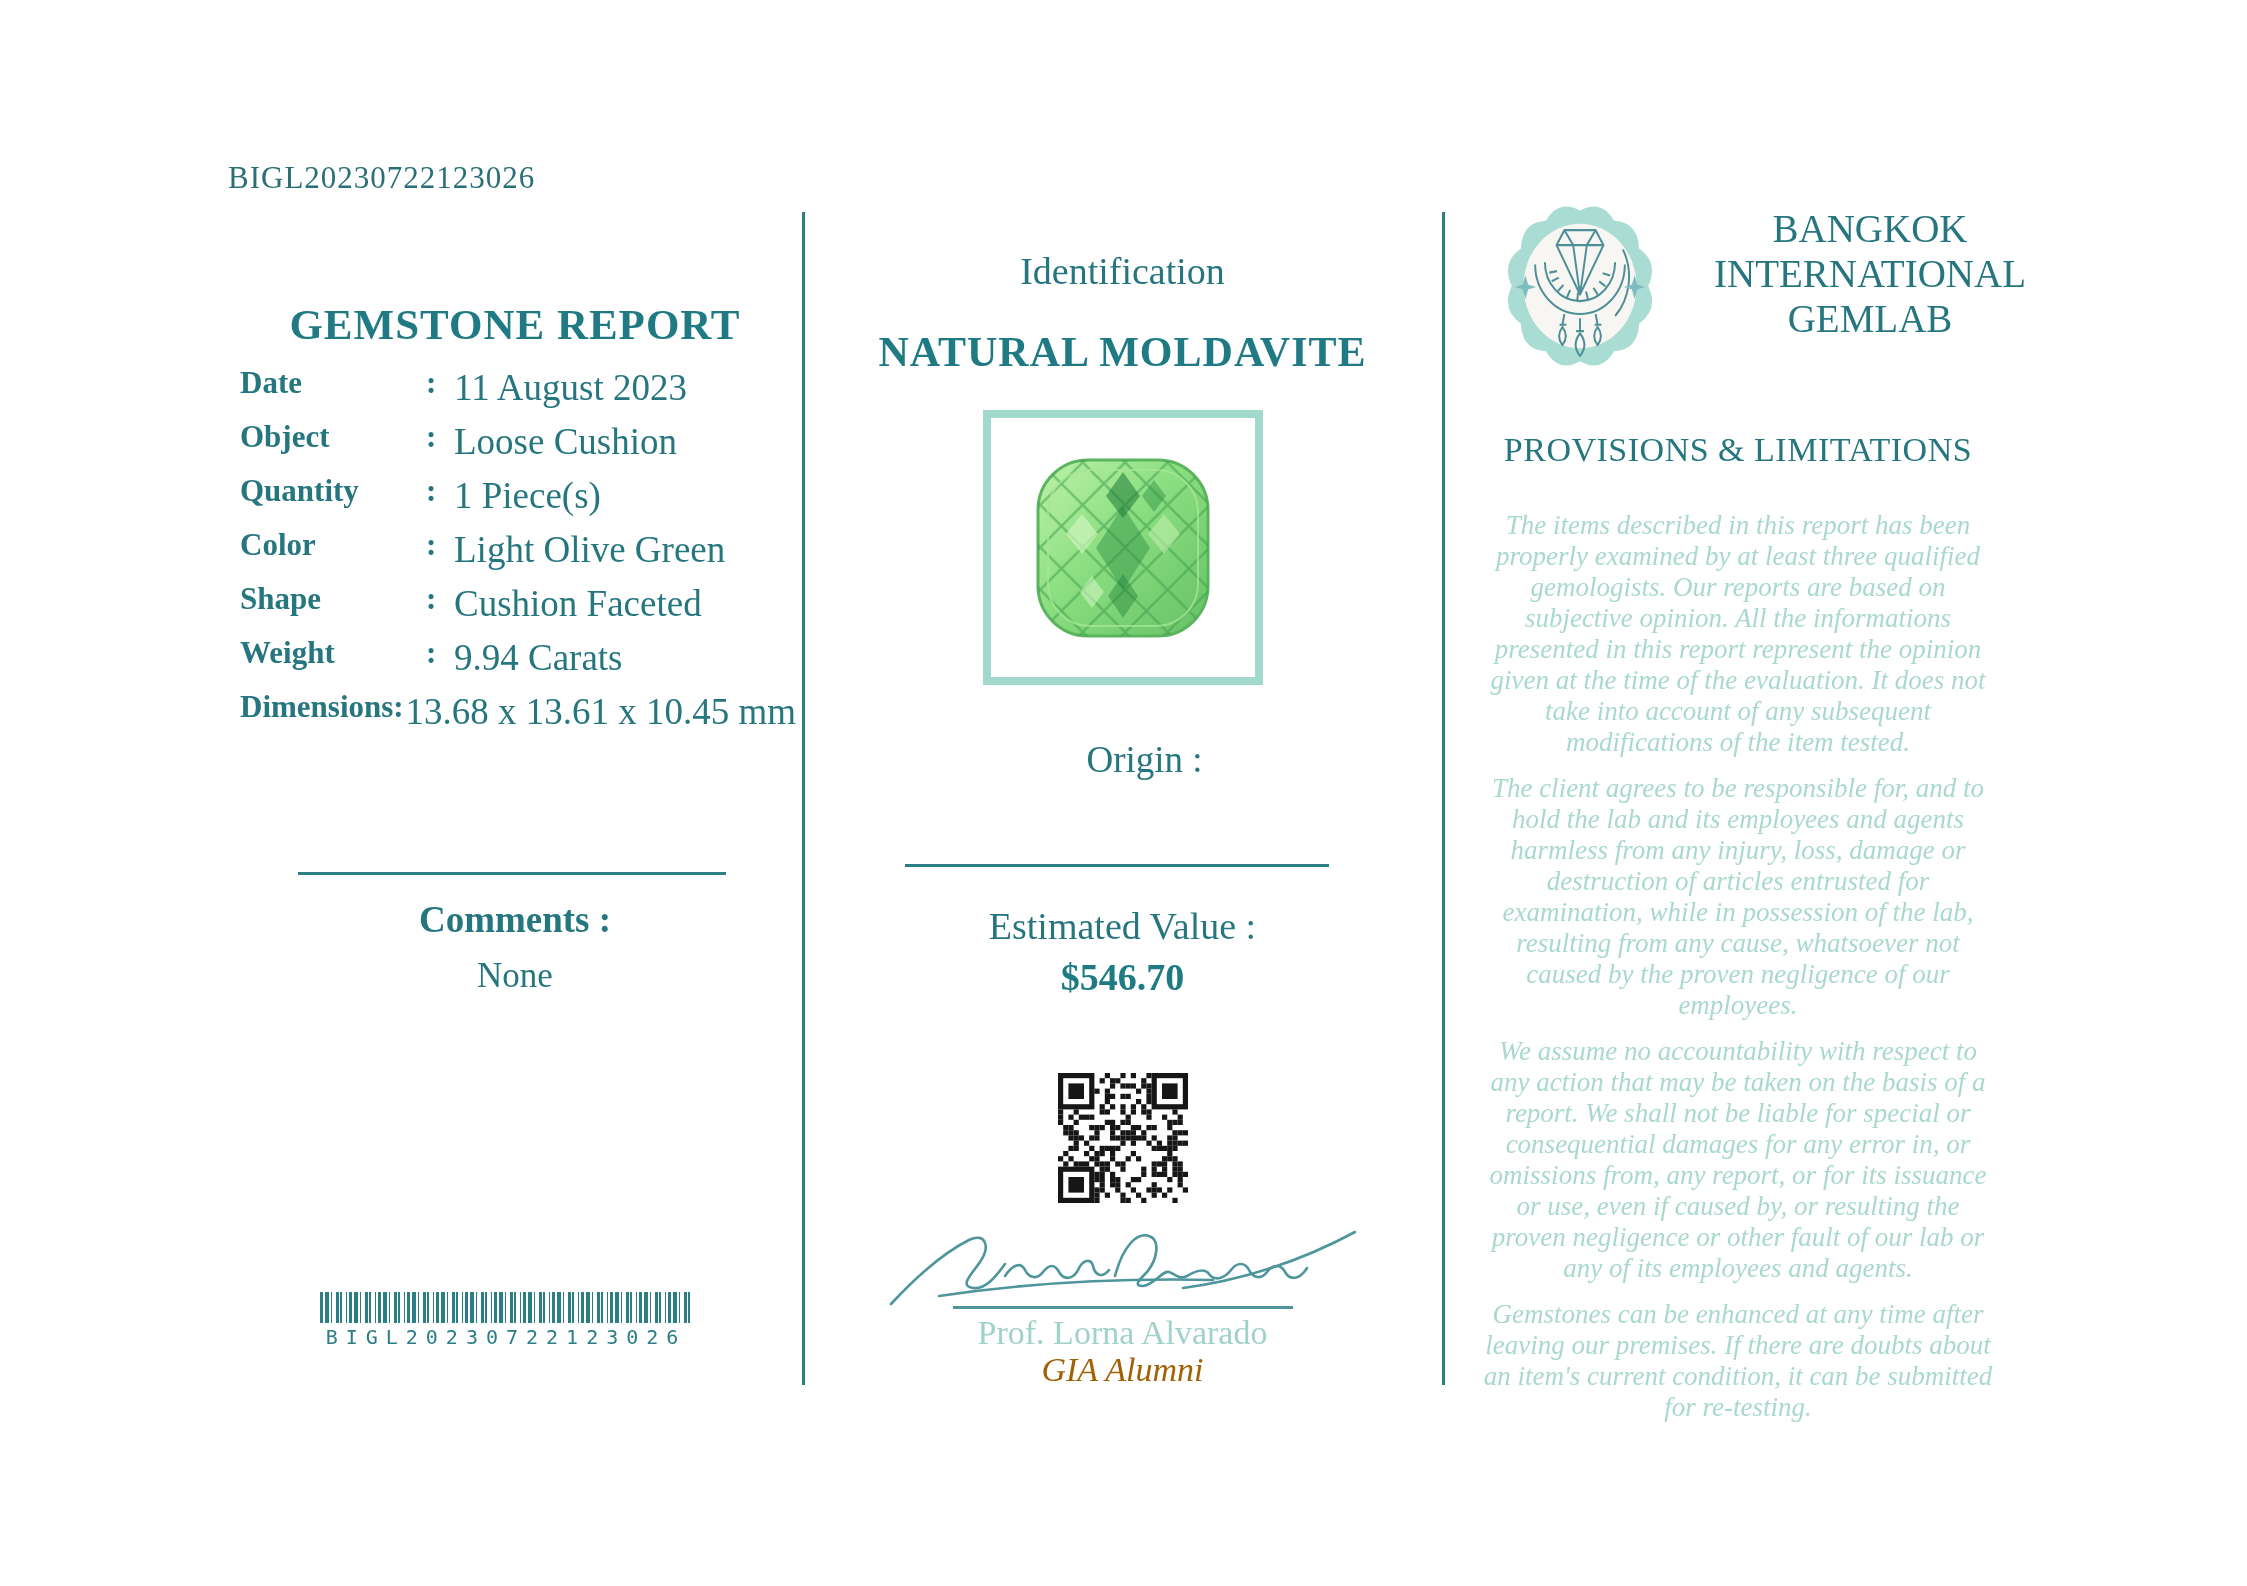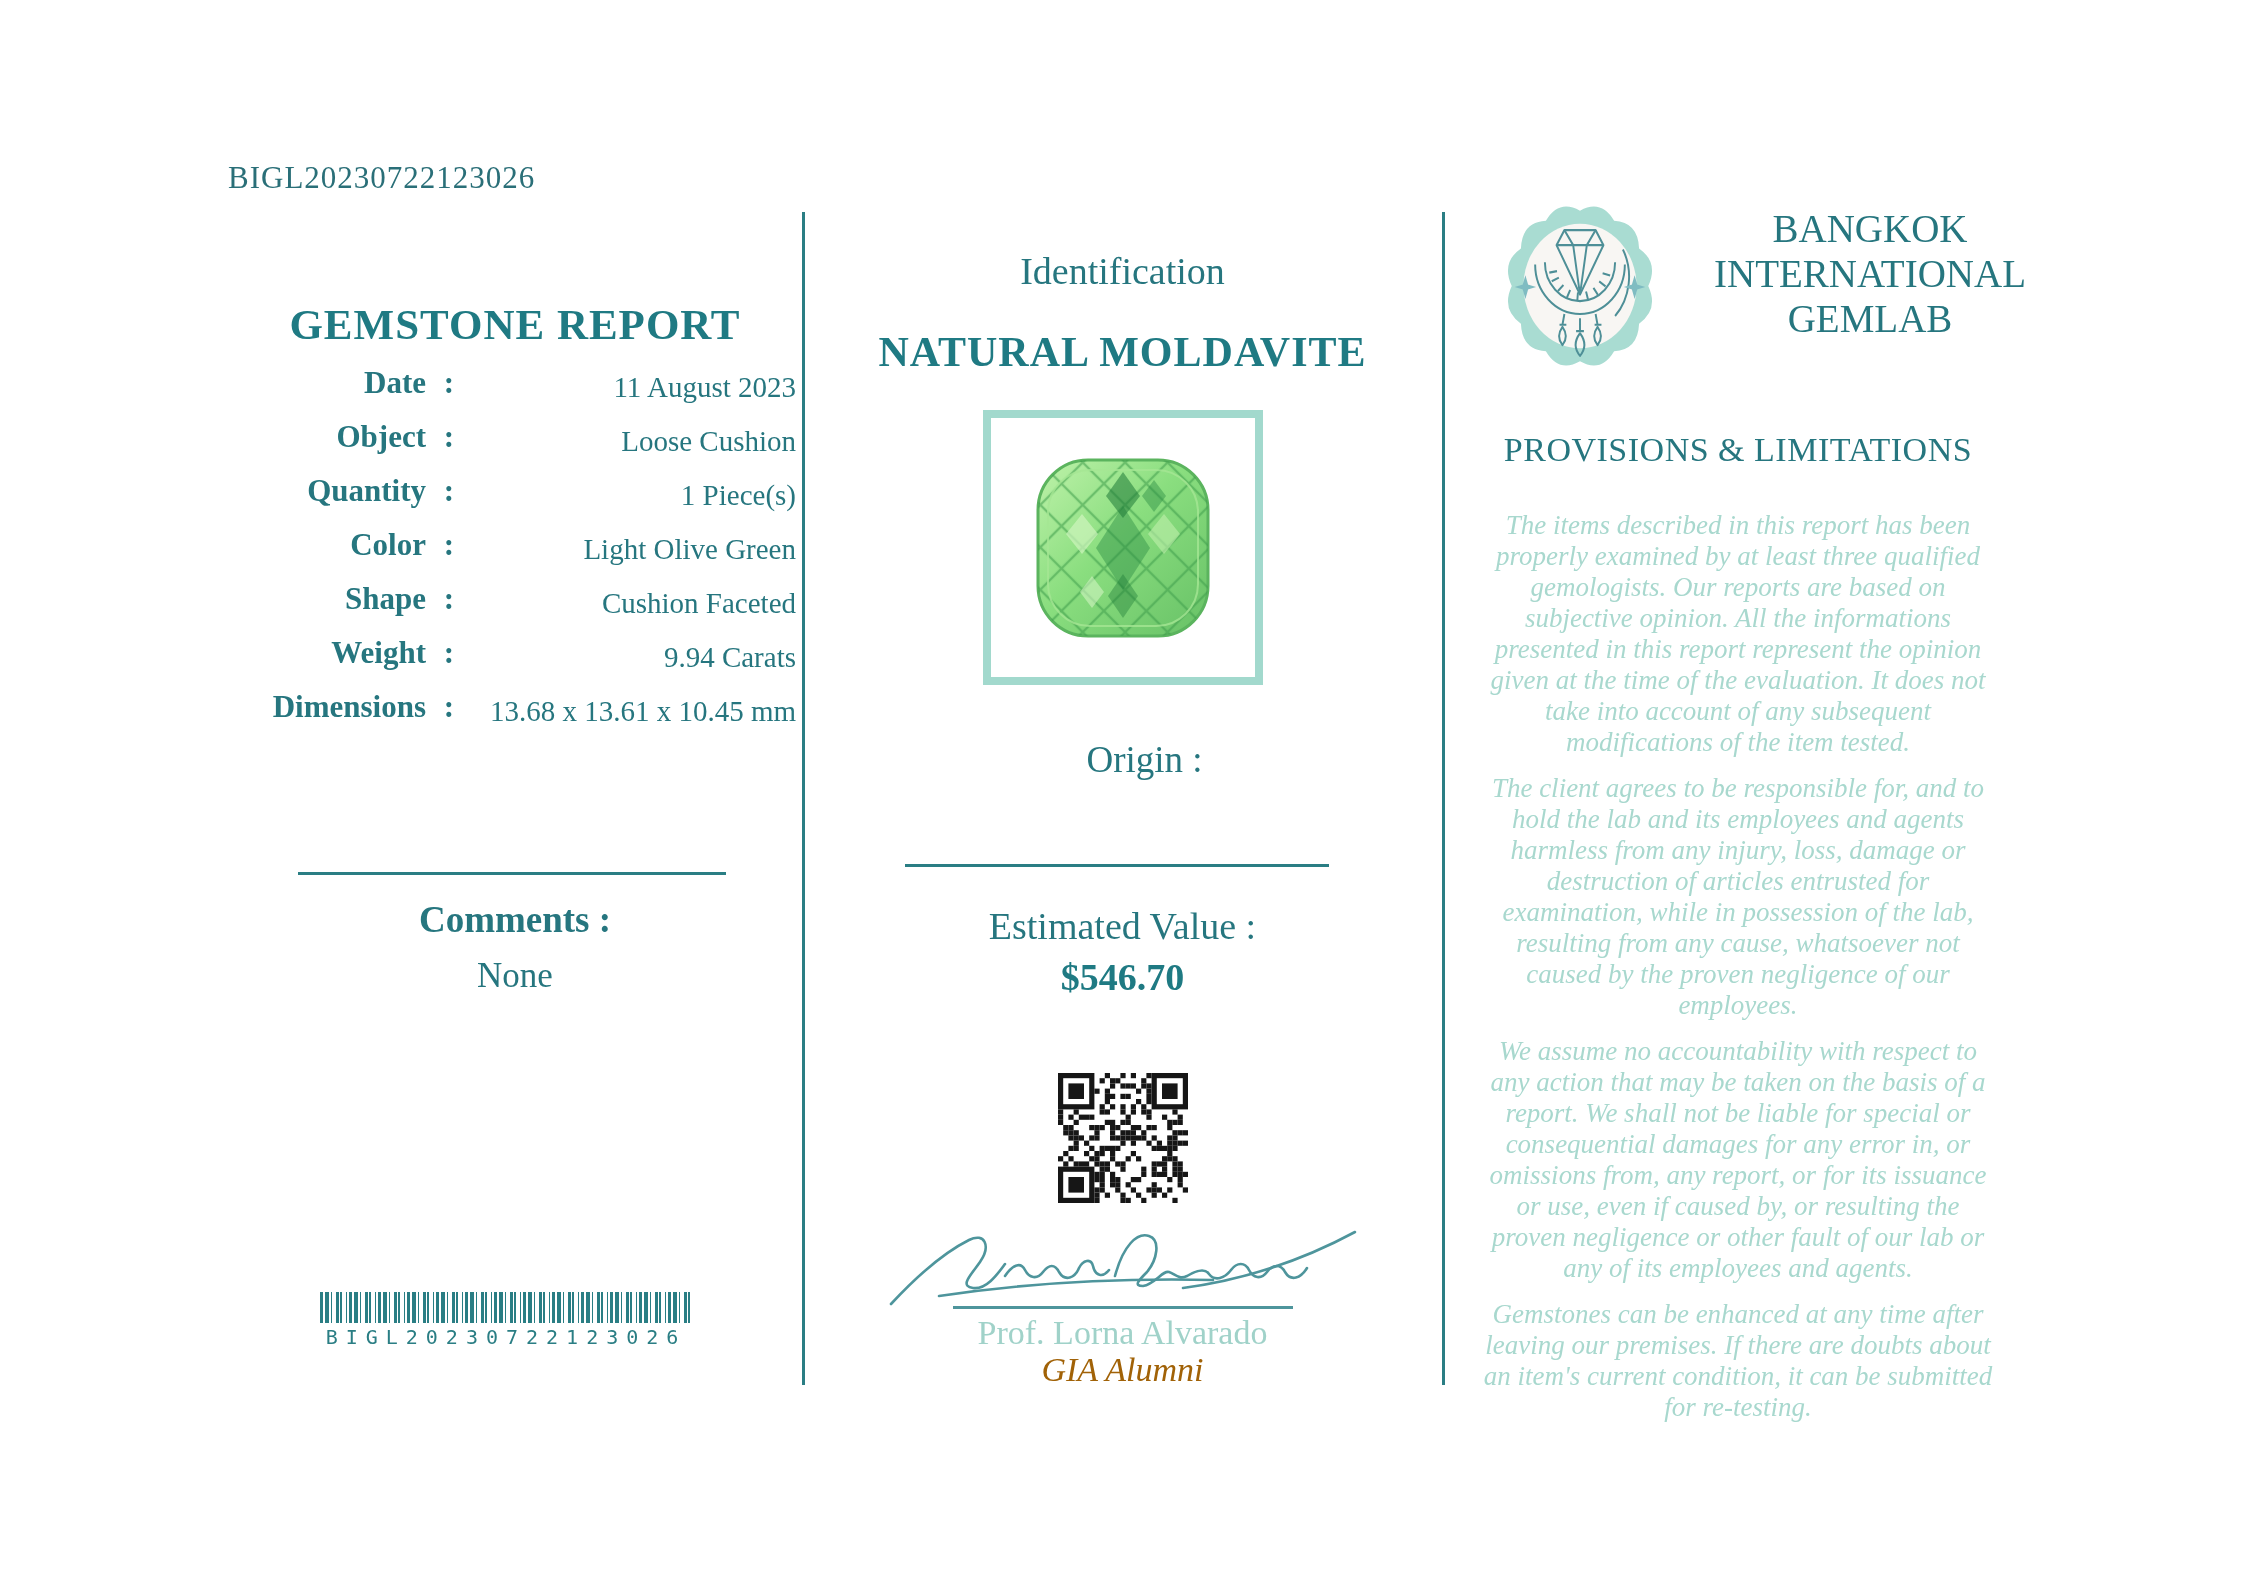--- a/index.html
+++ b/index.html
@@ -6,24 +6,24 @@
   #page{position:relative;width:2247px;height:1586px;background:#ffffff;overflow:hidden;
         font-family:"Liberation Serif",serif;color:#26767f;}
   .abs{position:absolute;}
   .center{text-align:center;left:0;right:0;}
   .vline{position:absolute;top:212px;height:1173px;width:3px;background:#2a7e84;}
   
   #col-left{position:absolute;left:228px;top:0;width:574px;height:1586px;}
   #report-number{position:absolute;left:228px;top:160px;font-size:31px;letter-spacing:1px;color:#2a6f78;}
   .gr-title{top:300px;font-size:43px;font-weight:bold;letter-spacing:1px;color:#1f7a83;}
   .details{position:absolute;top:356px;left:12px;right:6px;}
-  .drow{display:flex;align-items:center;height:54px;text-align:right;}
+  .drow{display:flex;align-items:center;height:54px;}
   .dlabel{width:186px;font-weight:bold;font-size:31px;}
   .dcolon{width:28px;font-weight:bold;font-size:31px;}
-  .dvalue{font-size:29px;flex:1;white-space:nowrap;margin-top:8px;}
+  .dvalue{font-size:37px;flex:1;white-space:nowrap;margin-top:8px;}
   .comments-line{top:872px;left:70px;width:428px;height:3px;background:#2a7e84;}
   .comments-label{top:898px;font-size:37px;font-weight:bold;}
   .comments-value{top:956px;font-size:35px;}
   .barcode{top:1292px;left:92px;width:372px;height:31px;
     background:repeating-linear-gradient(90deg,
       #2a7e84 0 3px,#ffffff 3px 5px,#2a7e84 5px 9px,#ffffff 9px 11px,
       #2a7e84 11px 12px,#ffffff 12px 16px,#2a7e84 16px 19px,#ffffff 19px 20px,
       #2a7e84 20px 22px,#ffffff 22px 26px,#2a7e84 26px 27px,#ffffff 27px 29px);}
   .barcode-text{top:1325px;left:92px;width:372px;text-align:center;
     font-family:"DejaVu Sans Mono",monospace;font-size:20px;letter-spacing:8px;color:#2a7e84;}

